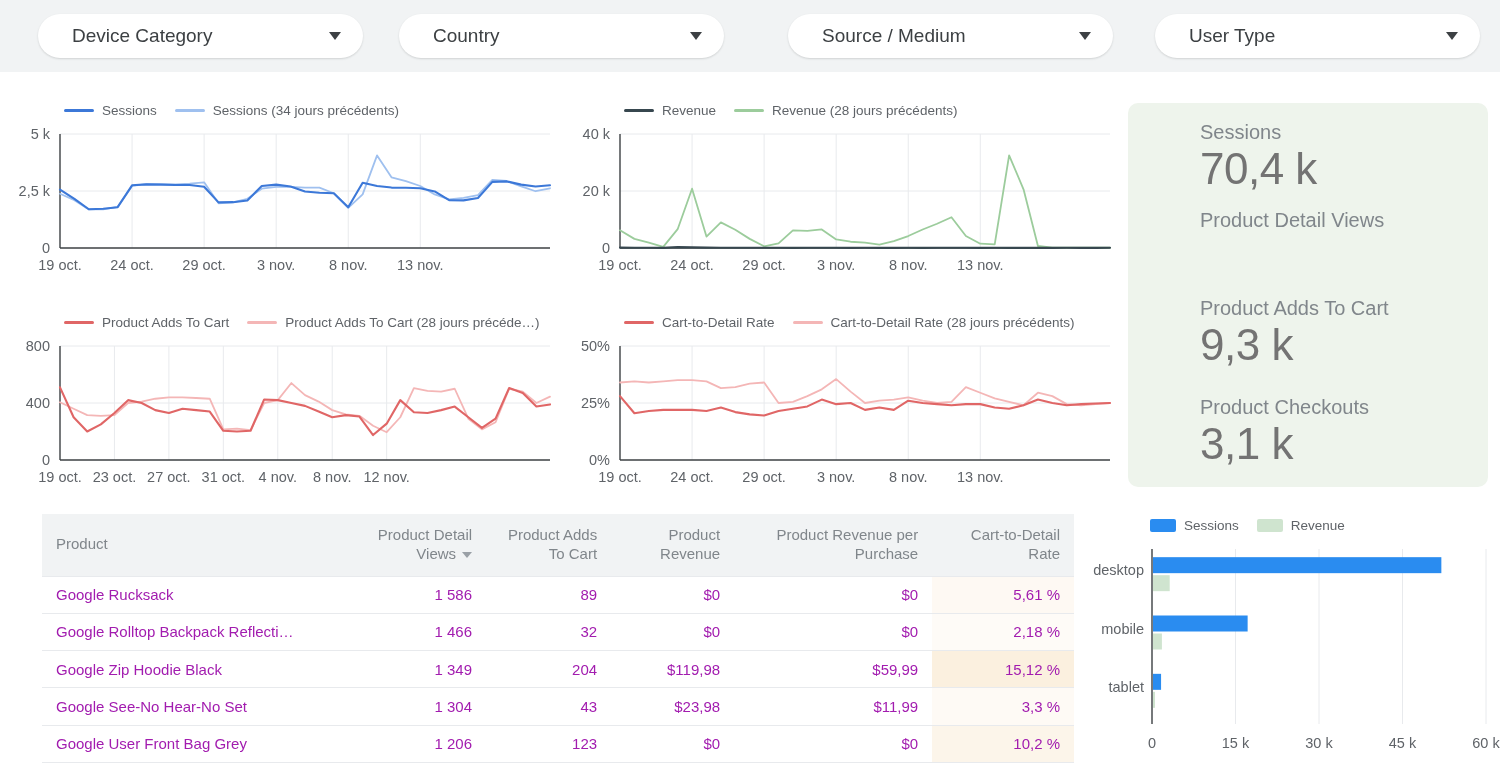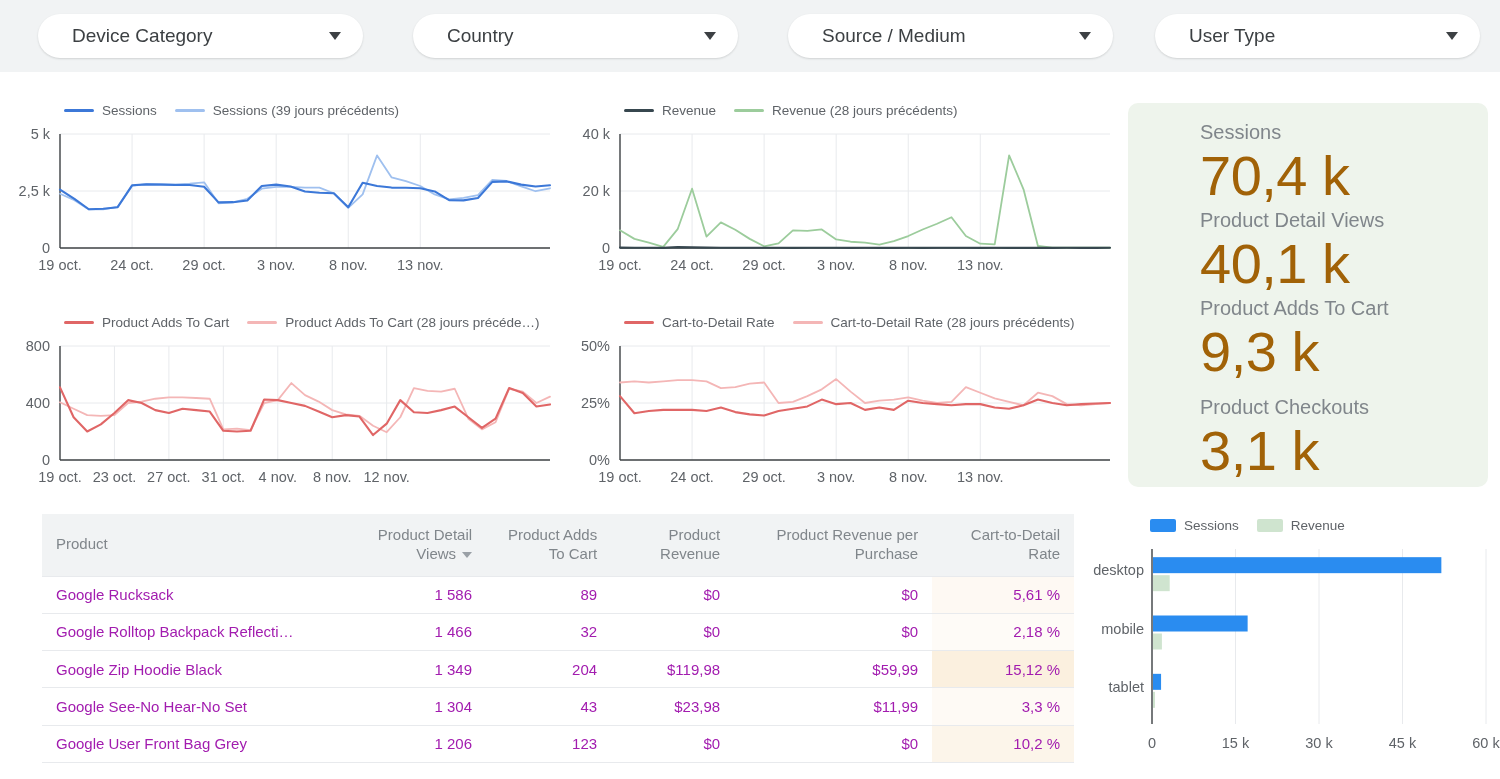--- a/index.html
+++ b/index.html
@@ -25,42 +25,42 @@
   .filter .f-label{
     font-size:19px;color:#3c4043;margin-left:34px;
     white-space:nowrap;font-weight:400;
   }
   .filter .caret{
     position:absolute;right:22px;top:50%;transform:translateY(-50%);
     width:0;height:0;border-left:6px solid transparent;
     border-right:6px solid transparent;border-top:8px solid #3c4043;
   }
   #filter-device{left:38px;width:325px;}
-  #filter-country{left:413px;width:325px;}
+  #filter-country{left:399px;width:325px;}
   #filter-source{left:788px;width:325px;}
   #filter-usertype{left:1155px;width:325px;}
 
   
   .chart-card{position:absolute;background:#fff;}
   .legend{display:flex;align-items:center;gap:18px;font-size:13.5px;color:#5f6368;}
   .legend .lg{display:flex;align-items:center;gap:8px;white-space:nowrap;}
   .legend .swatch-line{display:block;width:30px;height:3px;border-radius:2px;}
   .legend .swatch-box{display:block;width:26px;height:13px;border-radius:2px;}
   .tick-text{font-size:14.5px;fill:#5f6368;}
 
   svg{display:block;overflow:visible;}
 
   
   #scorecard{
     position:absolute;left:1128px;top:103px;width:360px;height:384px;
     background:#eef4ec;border-radius:10px;
   }
   .sc-item{position:absolute;left:72px;}
   .sc-label{font-size:20px;color:#80868b;line-height:1.2;}
-  .sc-value{font-size:56px;color:#a16207;line-height:1.15;font-weight:400;letter-spacing:-.5px;}
+  .sc-value{font-size:44px;color:#737373;line-height:1.15;font-weight:400;letter-spacing:-.5px;}
 
   
   #data-table{
     position:absolute;left:42px;top:514px;width:1032px;
     border-collapse:collapse;
   }
   #data-table th{
     background:#f1f3f4;color:#80868b;font-weight:400;font-size:15px;
     padding:12px 14px;vertical-align:middle;line-height:1.25;
     height:50px;box-sizing:border-box;
@@ -104,21 +104,21 @@
 </div>
 
 <div class="chart-card" id="card-sessions" style="left:0px;top:98px;width:560px;height:185px;">
   <div class="legend" style="position:absolute;left:64px;top:5px;">
     <span class="lg">
       <i class="swatch-line" style="background: rgb(60, 120, 216);"></i>
       <span>Sessions</span>
     </span>
     <span class="lg">
       <i class="swatch-line" style="background: rgb(159, 192, 239);"></i>
-      <span>Sessions (39 jours précédents)</span>
+      <span>Sessions (34 jours précédents)</span>
     </span>
   </div>
   <svg class="plot" width="560" height="155" style="position:absolute;left:0;top:28px;">
       <text x="50" y="127" text-anchor="end" class="tick-text" fill="#5f6368" font-size="14.5">0</text>
       <line x1="60" y1="65" x2="550" y2="65" stroke="#e8eaed" stroke-width="1"></line>
       <text x="50" y="70" text-anchor="end" class="tick-text" fill="#5f6368" font-size="14.5">2,5 k</text>
       <line x1="60" y1="8" x2="550" y2="8" stroke="#e8eaed" stroke-width="1"></line>
       <text x="50" y="13" text-anchor="end" class="tick-text" fill="#5f6368" font-size="14.5">5 k</text>
       <text x="60" y="144" text-anchor="middle" class="tick-text" fill="#5f6368" font-size="14.5">19 oct.</text>
       <line x1="132.05882352941177" y1="8" x2="132.05882352941177" y2="122" stroke="#e8eaed" stroke-width="1"></line>
@@ -245,21 +245,20 @@
     </svg>
 </div>
 
 <div id="scorecard">
   <div class="sc-item" style="top:17px;">
     <div class="sc-label">Sessions</div>
     <div class="sc-value">70,4 k</div>
   </div>
   <div class="sc-item" style="top:105px;">
     <div class="sc-label">Product Detail Views</div>
-    <div class="sc-value">40,1 k</div>
   </div>
   <div class="sc-item" style="top:193px;">
     <div class="sc-label">Product Adds To Cart</div>
     <div class="sc-value">9,3 k</div>
   </div>
   <div class="sc-item" style="top:292px;">
     <div class="sc-label">Product Checkouts</div>
     <div class="sc-value">3,1 k</div>
   </div>
 </div>

